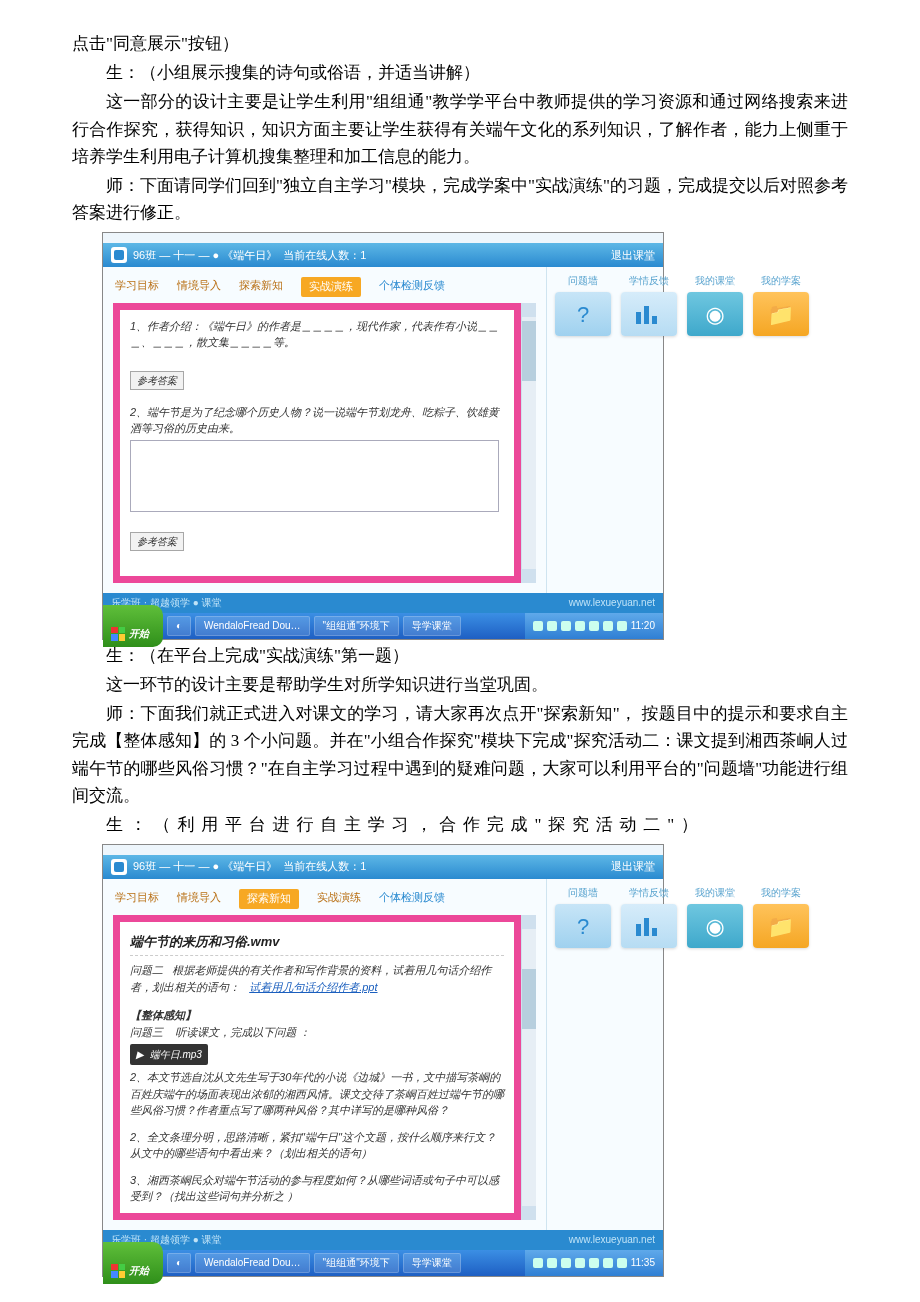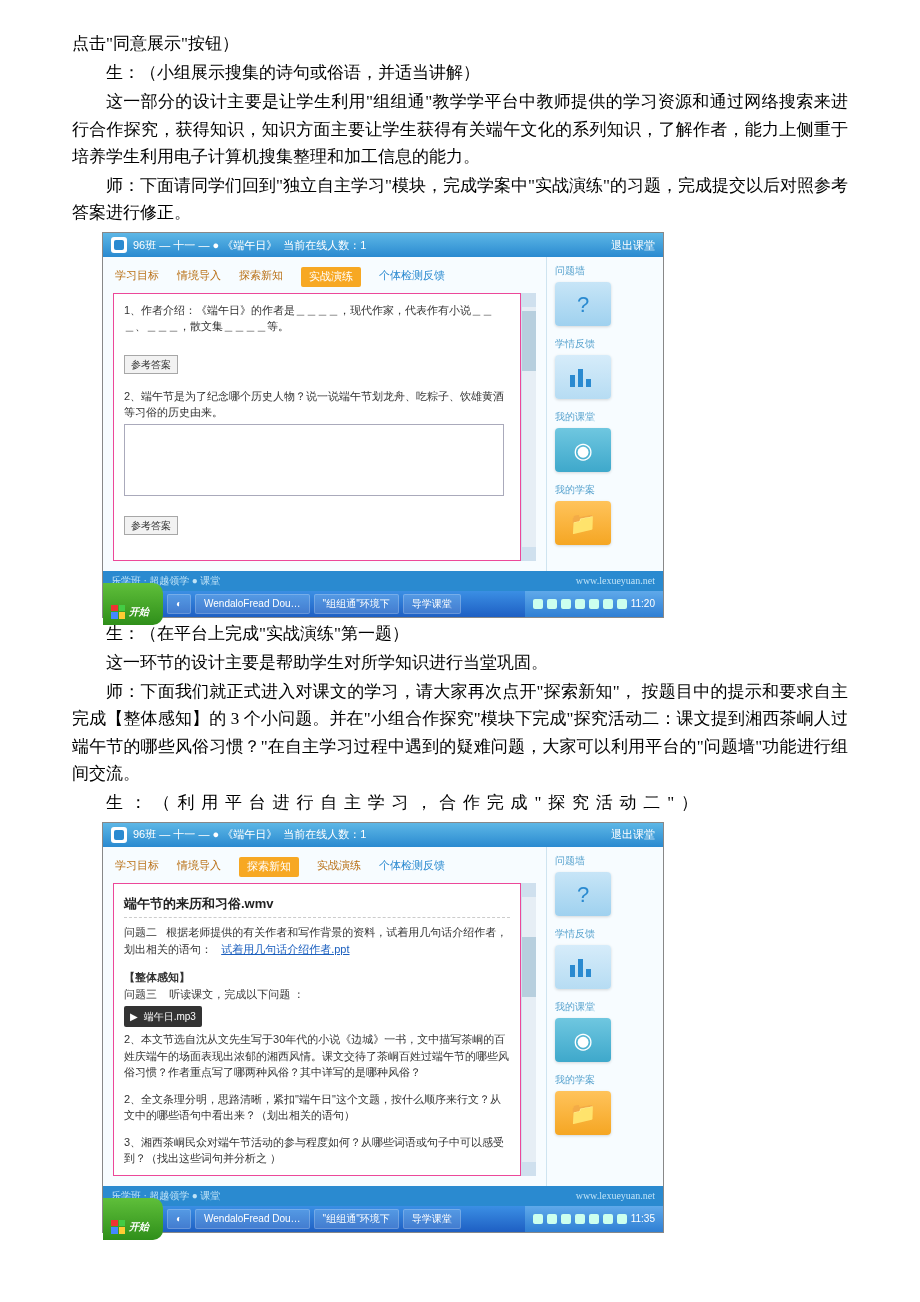--- a/index.html
+++ b/index.html
@@ -31,20 +31,21 @@
     position: relative;
   }
   .shot-header {
     background: linear-gradient(#5db7e6, #2a8ad0);
     color: #fff;
     height: 24px;
     display:flex;
     align-items:center;
     padding: 0 8px;
     justify-content: space-between;
+    margin-top: 10px;
   }
   .shot-header .left { display:flex; align-items:center; gap:6px; }
   .shot-header .logo {
     width:16px; height:16px; background:#fff; border-radius:3px; display:inline-block;
     position:relative;
   }
   .shot-header .logo::after{
     content:""; position:absolute; inset:3px; background:#2a8ad0; border-radius:2px;
   }
   .shot-body {
@@ -66,64 +67,66 @@
   .tab { color:#b97016; }
   .tab.active {
     background:#f7a823;
     color:#fff;
     padding:1px 8px;
     border-radius:2px;
   }
   .tab.blue { color:#2a8ad0; }
   .content-area {
     background:#fff;
-    border:1px solid #ec4899;
+    border:7px solid #ec4899;
     padding:8px 10px;
     min-height:250px;
     color:#333;
     font-size:11px;
     line-height:1.5;
+    font-style:italic;
   }
   .ans-btn {
     display:inline-block;
     border:1px solid #a7a7a7;
     background:#f2f2f2;
     font-size:10px;
     padding:1px 6px;
     margin-top:20px;
   }
   .ta {
     width:98%; height:70px; border:1px solid #aab; background:#fff; margin-top:3px;
   }
   .side-pane {
     width:100px;
     padding:6px 8px;
     display:flex;
-    flex-direction:column;
+    flex-direction:row;
     gap:10px;
+    text-align:center;
   }
   .side-item { display:flex; flex-direction:column; gap:3px; }
   .side-label { color:#5aa4cf; font-size:10px; }
   .side-icon {
     width:56px; height:44px; border-radius:4px;
     box-shadow:0 1px 3px rgba(0,0,0,.15);
     display:flex; align-items:center; justify-content:center;
     font-size:22px; color:#fff;
   }
   .ic-blue { background:linear-gradient(#c7e5f7,#9fd1ef); color:#2a8ad0; }
   .ic-bars { background:linear-gradient(#d6ecfa,#b6dcf3); color:#2a8ad0; }
   .ic-eye  { background:linear-gradient(#6fc7e0,#3ea8cb); }
   .ic-fold { background:linear-gradient(#ffc35b,#f5a623); }
   .bars-svg { width:30px; height:24px; }
   .footer-strip {
     background:#2a8ad0;
     color:#bfe3f7;
     font-size:10px;
     padding:2px 8px;
-    display:flex; justify-content:space-between;font-family:Liberation Serif, serif;
+    display:flex; justify-content:space-between;
   }
   .taskbar {
     height:26px;
     background:linear-gradient(#3b8fe4,#1e5fc3);
     display:flex; align-items:center;
     font-size:10px; color:#fff;
   }
   .start {
     background:linear-gradient(#5fbf3a,#2f8f1a);
     height:100%;

